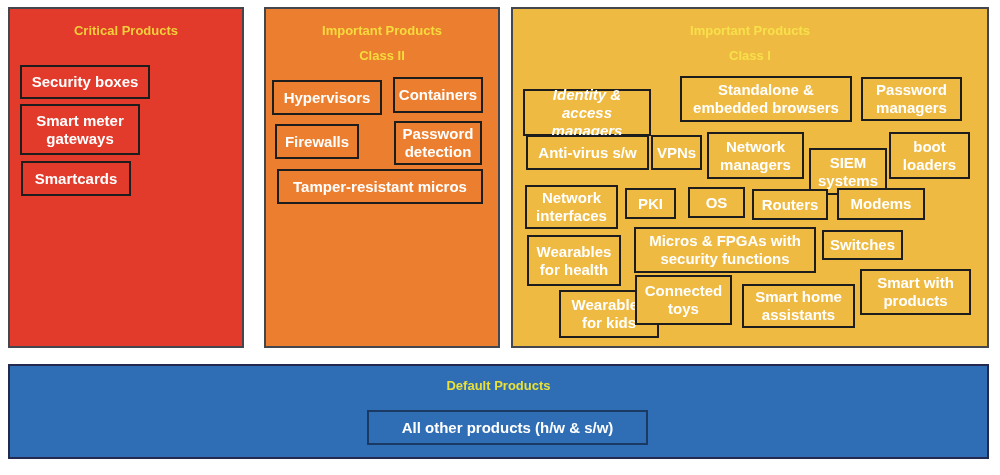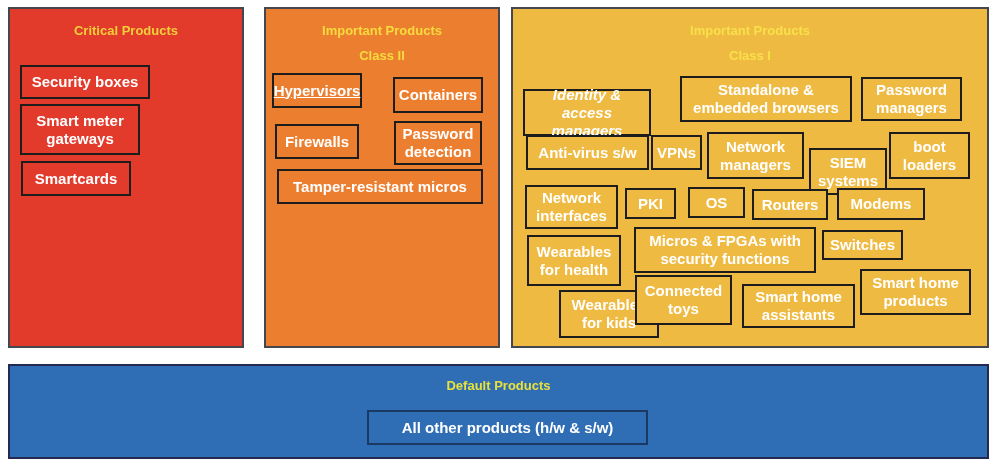--- a/index.html
+++ b/index.html
@@ -15,21 +15,21 @@
   #panel-critical .panel-title{color:#F2CF3B;}
   #panel-critical .item{background:#E23A2B;}
   .r0{left:10px;top:56px;width:130px;height:34px;}
   .r1{left:10px;top:95px;width:120px;height:51px;}
   .r2{left:11px;top:152px;width:110px;height:35px;}
 
   
   #panel-class2{left:264px;top:7px;width:236px;height:341px;background:#EC7F2F;border:2px solid #44484e;}
   #panel-class2 .panel-title{color:#F6DB3E;}
   #panel-class2 .item{background:#EC7F2F;}
-  .o0{left:6px;top:64px;width:90px;height:35px;text-decoration:underline;}
+  .o0{left:6px;top:71px;width:110px;height:35px;}
   .o1{left:127px;top:68px;width:90px;height:36px;}
   .o2{left:9px;top:115px;width:84px;height:35px;}
   .o3{left:128px;top:112px;width:88px;height:44px;}
   .o4{left:11px;top:160px;width:206px;height:35px;}
 
   
   #panel-class1{left:511px;top:7px;width:478px;height:341px;background:#EFBA42;border:2px solid #44484e;}
   #panel-class1 .panel-title{color:#F8E04B;}
   #panel-class1 .item{background:#EFBA42;}
   .g0{left:10px;top:80px;width:128px;height:47px;font-style:italic;}
@@ -100,21 +100,21 @@
     <div class="item g9">PKI</div>
     <div class="item g10">OS</div>
     <div class="item g11">Routers</div>
     <div class="item g12">Modems</div>
     <div class="item g13">Wearables for health</div>
     <div class="item g14">Micros &amp; FPGAs with security functions</div>
     <div class="item g15">Switches</div>
     <div class="item g16">Wearables for kids</div>
     <div class="item g17">Connected toys</div>
     <div class="item g18">Smart home assistants</div>
-    <div class="item g19">Smart home products</div>
+    <div class="item g19">Smart with products</div>
   </div>
 
   <div class="panel" id="panel-default">
     <div class="panel-title">Default Products</div>
     <div class="item b0">All other products (h/w &amp; s/w)</div>
   </div>
 
 </div>
 
 </body></html>

